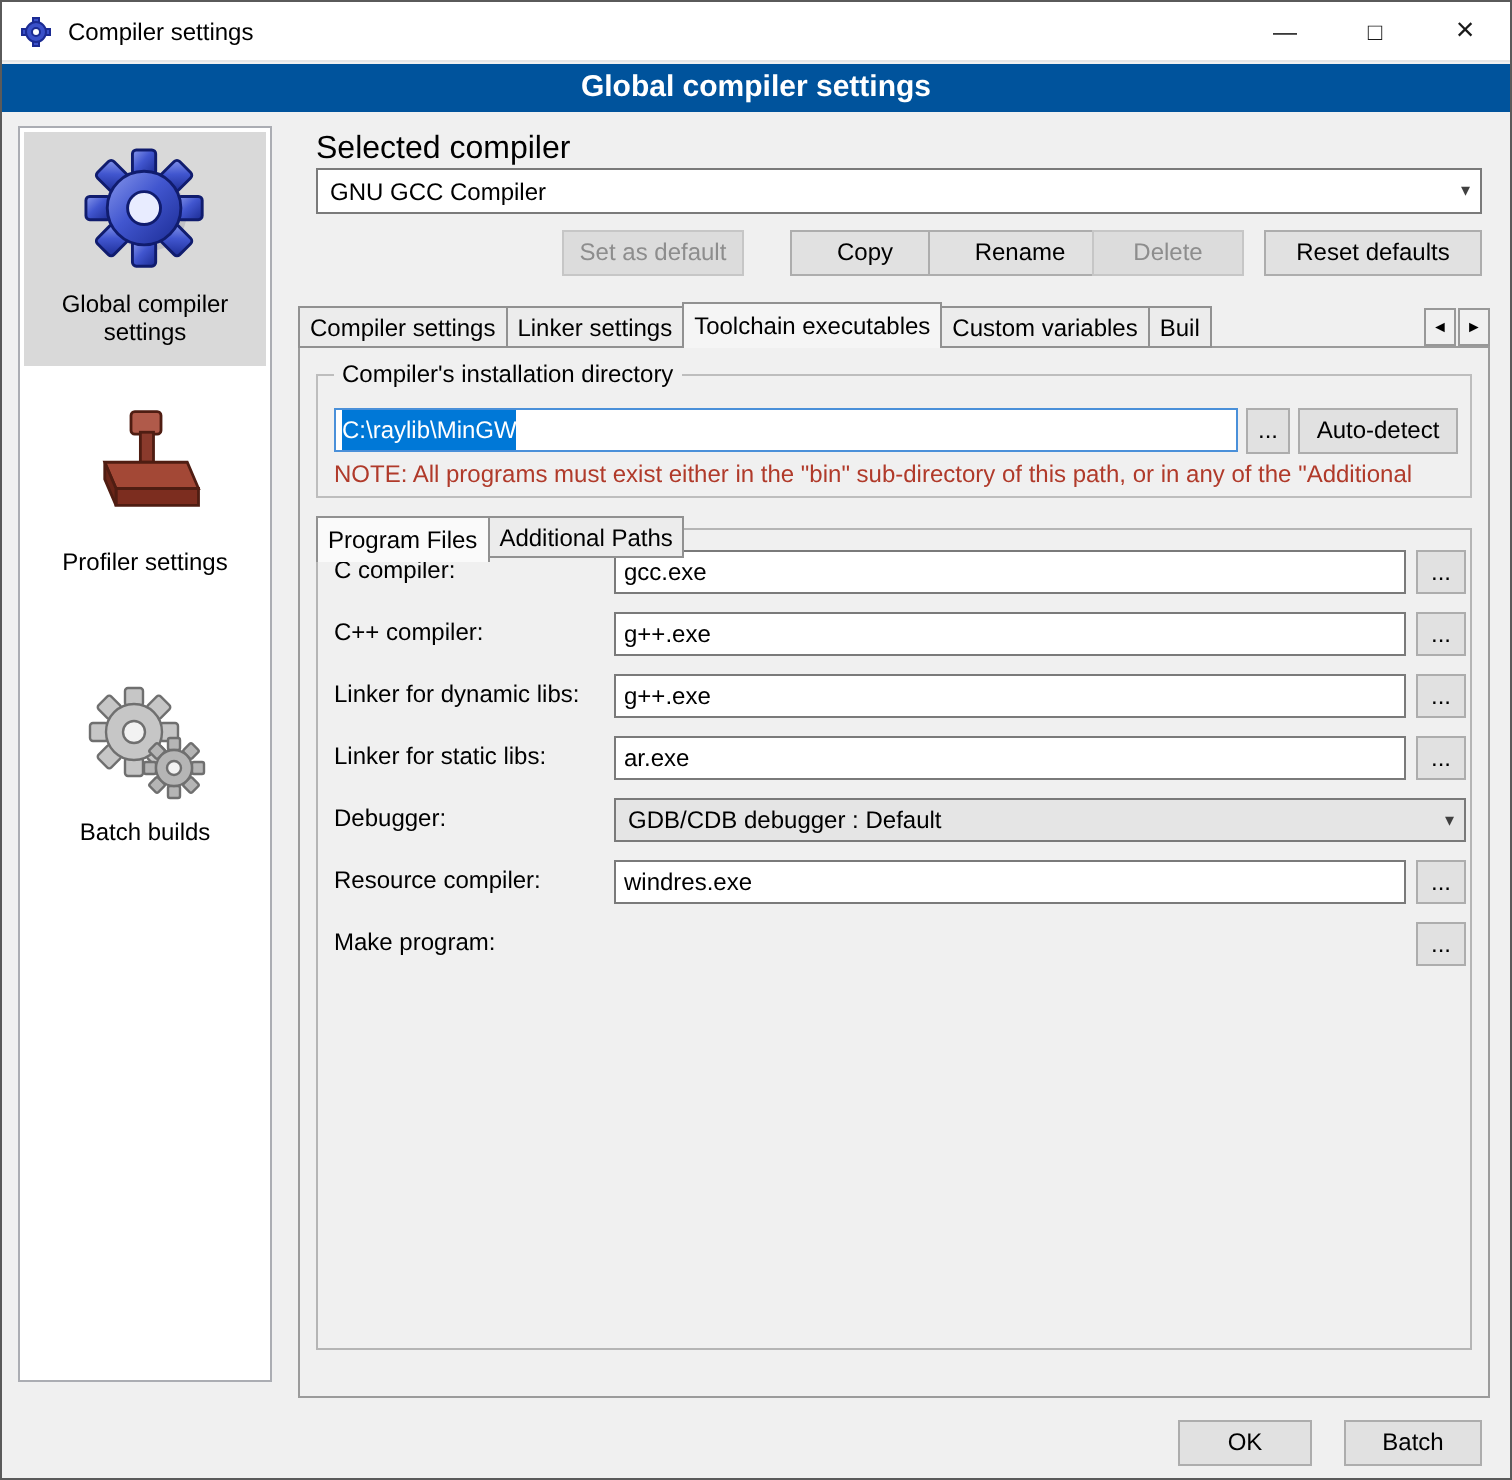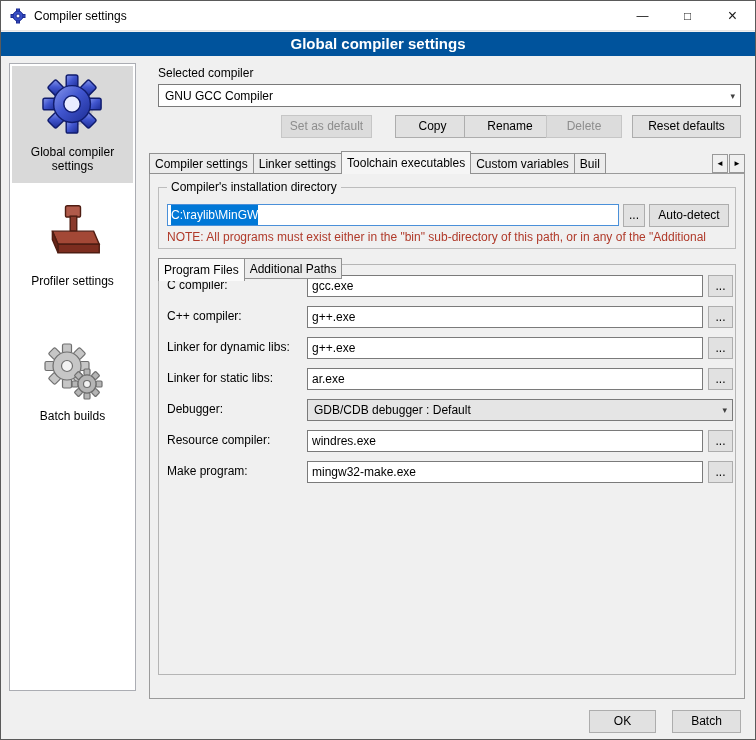--- a/index.html
+++ b/index.html
@@ -11,21 +11,21 @@
   .tb-title{margin-left:8px;font-size:12px}
   .tb-btns{margin-left:auto;display:flex;height:100%}
   .tb-btn{width:45px;height:100%;display:flex;align-items:center;justify-content:center;font-size:12px;color:#1a1a1a;cursor:default}
   .tb-btn.close{font-size:16px}
   .hdr{position:absolute;top:31px;left:0;right:0;height:24px;background:#00539C;color:#fff;font-weight:bold;
        font-size:15px;text-align:center;line-height:24px}
   .sidebar{position:absolute;left:8px;top:62px;width:127px;height:628px;background:#fff;border:1px solid #abadb3;overflow:hidden}
   .side-item{text-align:center;padding:8px 4px 10px;margin:2px}
   .side-item.sel{background:#d9d9d9}
   .side-label{display:block;margin-top:6px;line-height:14px}
-  .label{position:absolute;font-size:12px}
+  .label{position:absolute;font-size:16px}
   .btn{position:absolute;height:23px;background:#e1e1e1;border:1px solid #adadad;font-size:12px;text-align:center;line-height:21px;cursor:default}
   .btn.disabled{background:#dcdcdc;border-color:#c6c6c6;color:#8d8d8d}
   .combo{position:absolute;background:#fff;border:1px solid #7a7a7a;display:flex;align-items:center;padding:0 5px 0 6px}
   .combo.gray{background:#e5e5e5}
   .combo .cval{flex:1;overflow:hidden;white-space:nowrap}
   .combo .carr{color:#404040;font-size:9px;margin-left:4px}
   .panel{position:absolute;left:148px;top:172px;width:596px;height:526px;border:1px solid #9b9b9b;background:#f0f0f0}
   .tabbar{position:absolute;left:148px;top:149px;width:596px;height:24px;display:flex;align-items:flex-end;z-index:2}
   .tabs-scroll{display:flex;align-items:flex-end;overflow:hidden;flex:1;height:24px}
   .tab{flex-shrink:0;height:21px;line-height:20px;padding:0 5px;background:#ececec;border:1px solid #919191;margin-right:-1px;white-space:nowrap;cursor:default}
@@ -216,21 +216,20 @@
     <div class="combo gray" style="left:148px;top:134px;width:426px;height:22px">
       <span class="cval">GDB/CDB debugger : Default</span>
       <span class="carr">▾</span>
     </div>
 
     <span class="frow-label" style="top:168px">Resource compiler:</span>
     <input class="finput" style="top: 165px;" value="windres.exe">
     <div class="btn" style="left:549px;top:165px;width:25px;height:22px;line-height:20px">...</div>
 
     <span class="frow-label" style="top:199px">Make program:</span>
-    <input class="finput" style="top: 196px;" value="mingw32-make.exe">
     <div class="btn" style="left:549px;top:196px;width:25px;height:22px;line-height:20px">...</div>
 
   </div>
 
   <div class="btn" style="left:588px;top:709px;width:67px">OK</div>
   <div class="btn" style="left:671px;top:709px;width:69px">Batch</div>
 
 </div>
 
 </body></html>

